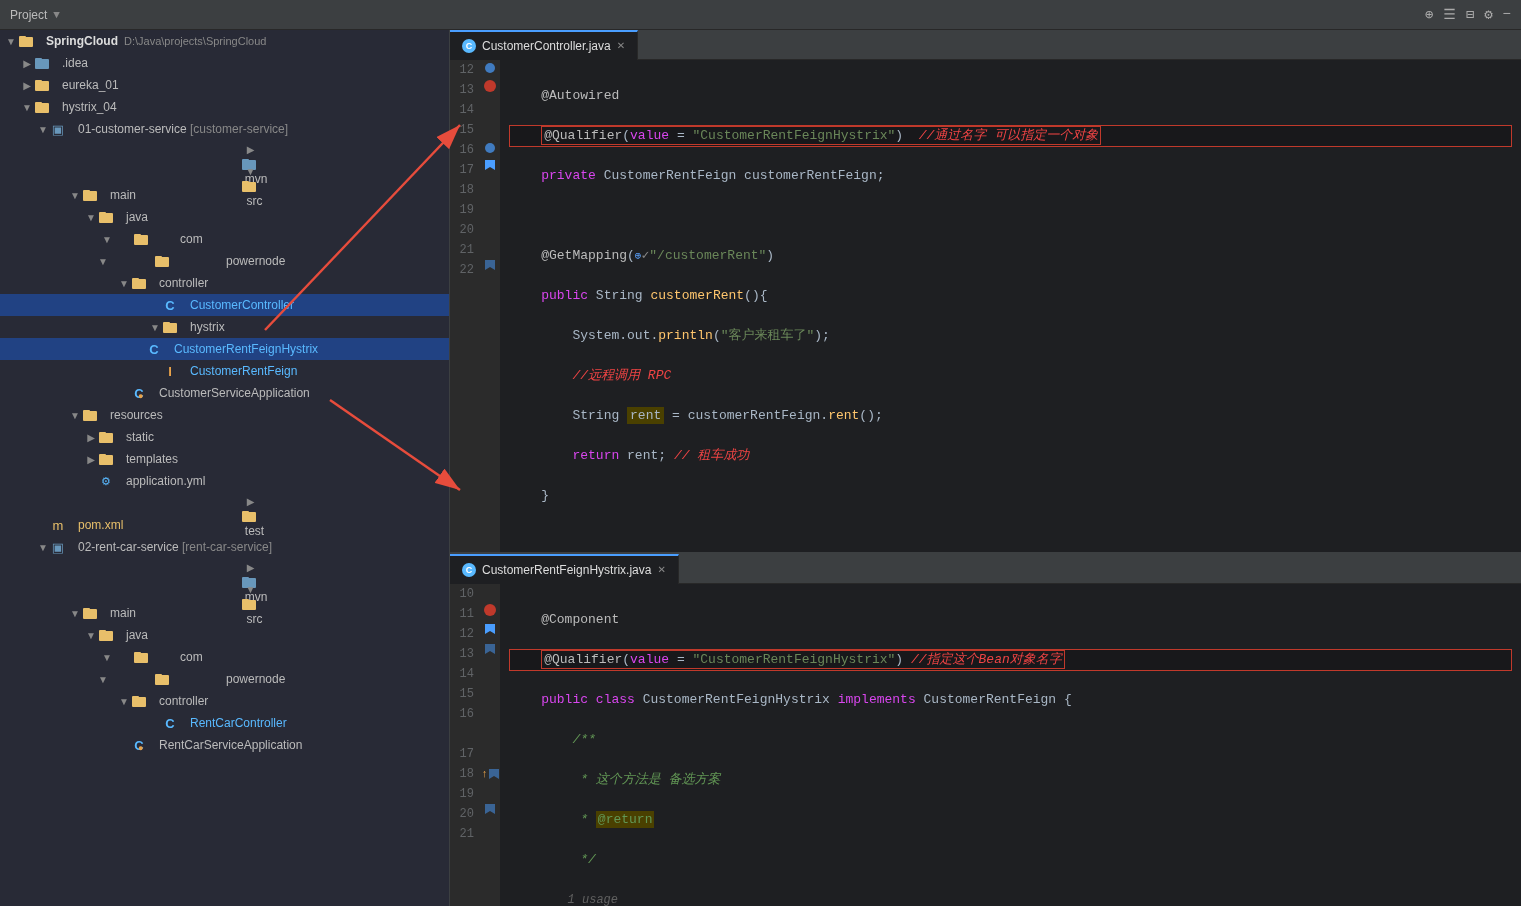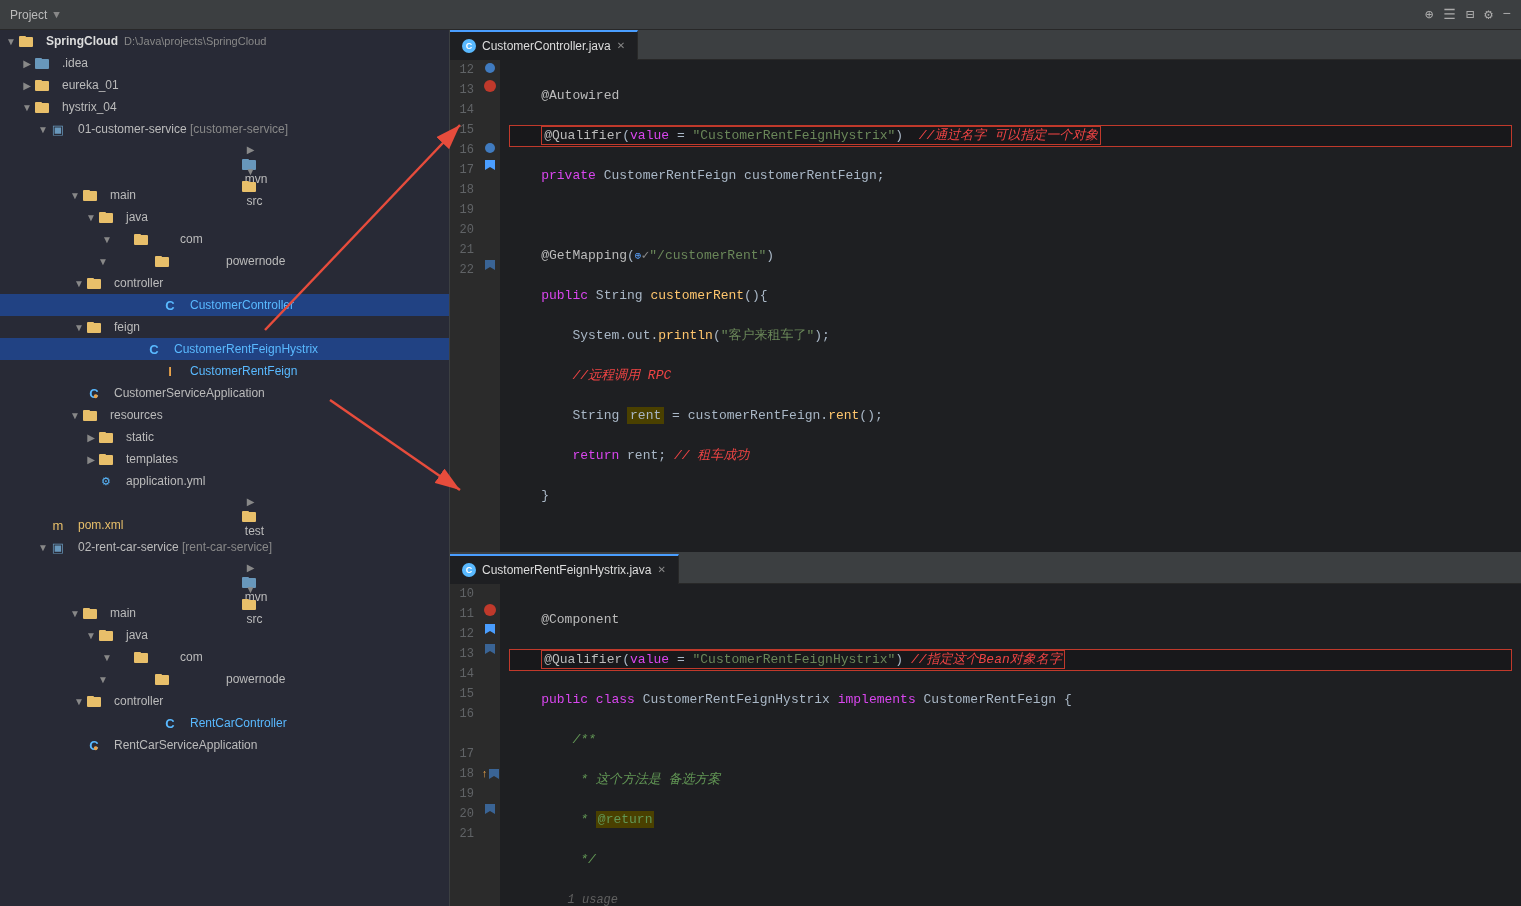--- a/index.html
+++ b/index.html
@@ -74,21 +74,21 @@
     }
 
     .indent-0 { padding-left: 4px; }
     .indent-1 { padding-left: 20px; }
     .indent-2 { padding-left: 36px; }
     .indent-3 { padding-left: 52px; flex-direction: column; }
     .indent-4 { padding-left: 68px; align-items: center; }
     .indent-5 { padding-left: 84px; }
     .indent-6 { padding-left: 100px; gap: 19px; }
     .indent-7 { padding-left: 96px; gap: 44px; }
-    .indent-8 { padding-left: 72px; }
+    .indent-8 { padding-left: 117px; }
     .indent-9 { padding-left: 148px; }
 
     .arrow {
       width: 14px;
       height: 14px;
       display: inline-flex;
       align-items: center;
       justify-content: center;
       color: #888;
       font-size: 10px;
@@ -403,31 +403,31 @@
       </span>
       <span class="item-label">controller</span>
     </div>
 
     <div class="tree-item indent-9 selected">
       <span class="arrow empty"></span>
       <span class="folder-icon" style="color:#59b9ff; font-weight:bold; font-size:13px;">C</span>
       <span class="item-label java-class">CustomerController</span>
     </div>
 
-    <div class="tree-item indent-8">
-      <span class="arrow open"></span>
-      <span class="folder-icon">
-        <svg viewBox="0 0 16 16" fill="#e8bf6a">
-            <rect x="1" y="4" width="14" height="10" rx="1"></rect>
-            <rect x="1" y="3" width="7" height="3" rx="1"></rect>
-          </svg>
-      </span>
-      <span class="item-label">feign</span>
-    </div>
-
+
+    <div class="tree-item indent-9">
+      <span class="arrow open"></span>
+      <span class="folder-icon">
+        <svg viewBox="0 0 16 16" fill="#e8bf6a">
+            <rect x="1" y="4" width="14" height="10" rx="1"></rect>
+            <rect x="1" y="3" width="7" height="3" rx="1"></rect>
+          </svg>
+      </span>
+      <span class="item-label">hystrix</span>
+    </div>
 
     <div class="tree-item selected-secondary" style="padding-left: 132px;">
       <span class="arrow empty"></span>
       <span class="folder-icon" style="color:#59b9ff; font-weight:bold; font-size:13px;">C</span>
       <span class="item-label java-class">CustomerRentFeignHystrix</span>
     </div>
 
     <div class="tree-item indent-9">
       <span class="arrow empty"></span>
       <span class="folder-icon" style="color:#e8a24a; font-weight:bold; font-size:13px;">I</span>

